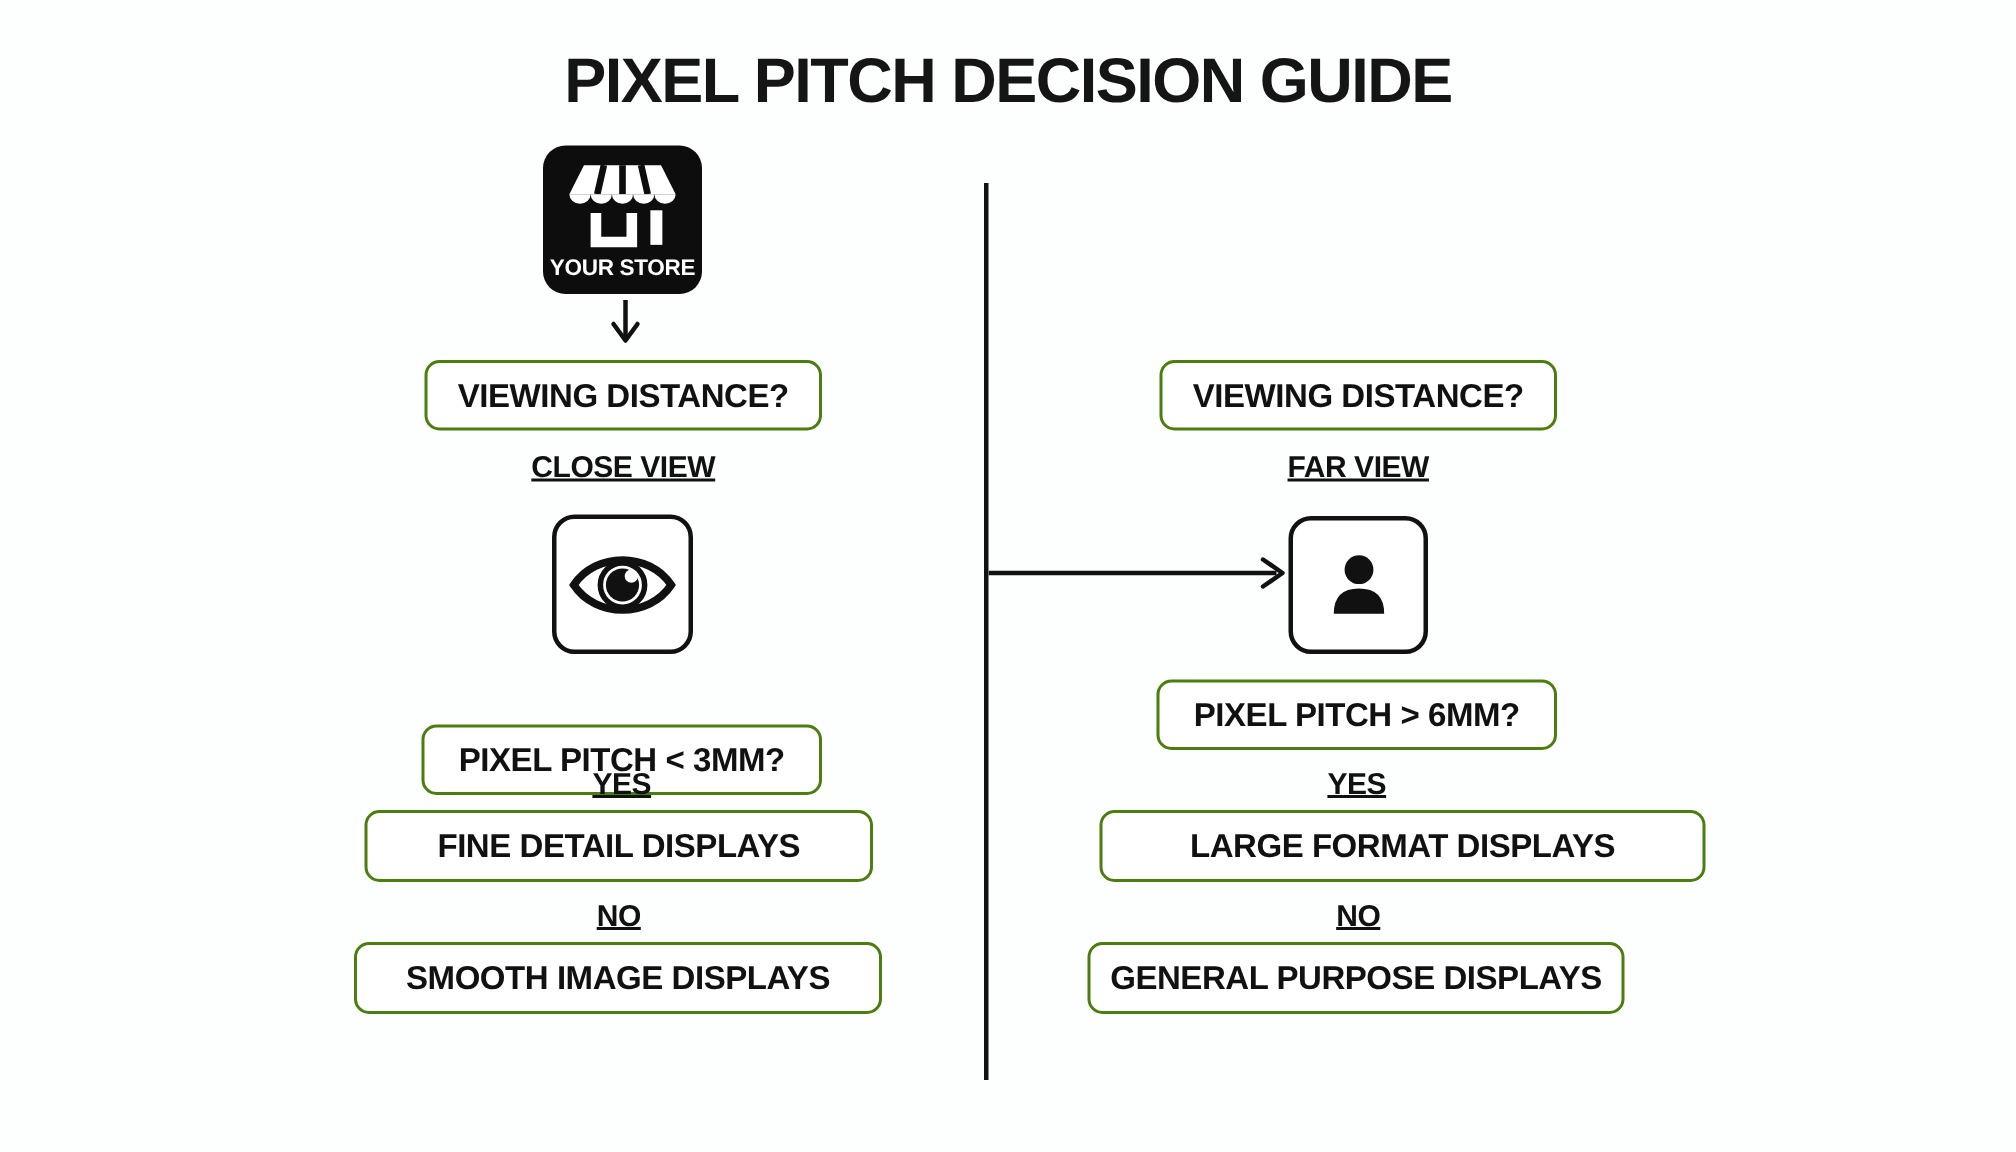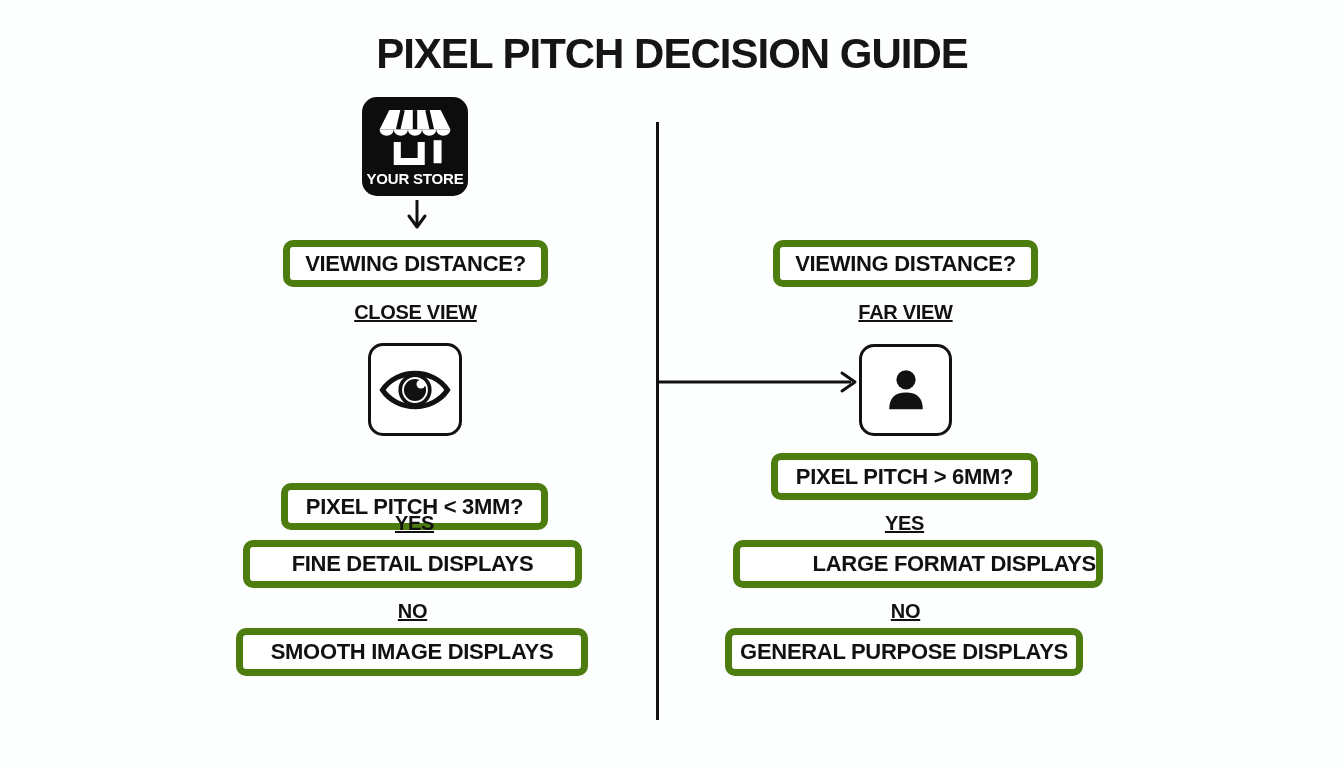--- a/index.html
+++ b/index.html
@@ -20,21 +20,21 @@
     text-align: center;
     font-size: 42px;
     font-weight: 700;
     letter-spacing: -1px;
     color: #151515;
   }
   .node-box {
     position: absolute;
     box-sizing: border-box;
     background: #ffffff;
-    border: 7px solid #4d7c0f;
+    border: 2px solid #4d7c0f;
     border-radius: 10px;
     display: flex;
     align-items: center;
     justify-content: center;
     font-size: 22px;
     font-weight: 700;
     letter-spacing: -0.3px;
     white-space: nowrap;
   }
   .flow-label {
@@ -93,21 +93,21 @@
   .l-yr  { left: 243px; top: 540px; width: 339px; height: 48px; }
   .l-no  { left: 243px; top: 600px; width: 339px; }
   .l-nr  { left: 236px; top: 628px; width: 352px; height: 48px; text-align: right; }
 
   
   .r-q1  { left: 773px; top: 240px; width: 265px; height: 47px; }
   .r-ans { left: 773px; top: 301px; width: 265px; }
   .r-icon{ left: 859px; top: 344px; width: 93px;  height: 92px; }
   .r-q2  { left: 771px; top: 453px; width: 267px; height: 47px; }
   .r-yes { left: 771px; top: 512px; width: 267px; }
-  .r-yr  { left: 733px; top: 540px; width: 370px; height: 48px; justify-content: flex-end; }
+  .r-yr  { left: 733px; top: 540px; width: 404px; height: 48px; }
   .r-no  { left: 733px; top: 600px; width: 345px; }
   .r-nr  { left: 725px; top: 628px; width: 358px; height: 48px; }
 </style>
 </head>
 <body>
 
 <div class="canvas">
 
   <h1 class="title">PIXEL PITCH DECISION GUIDE</h1>
 

